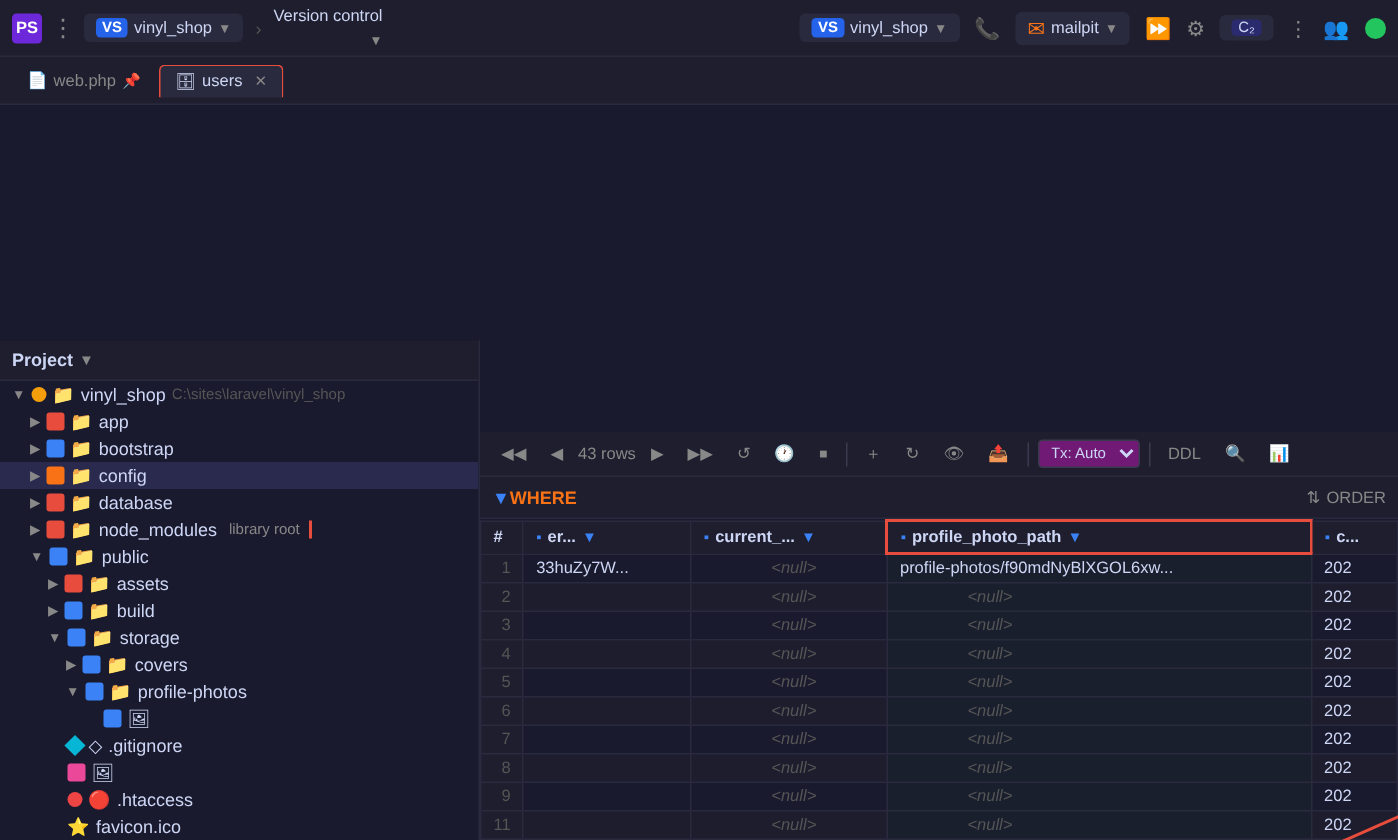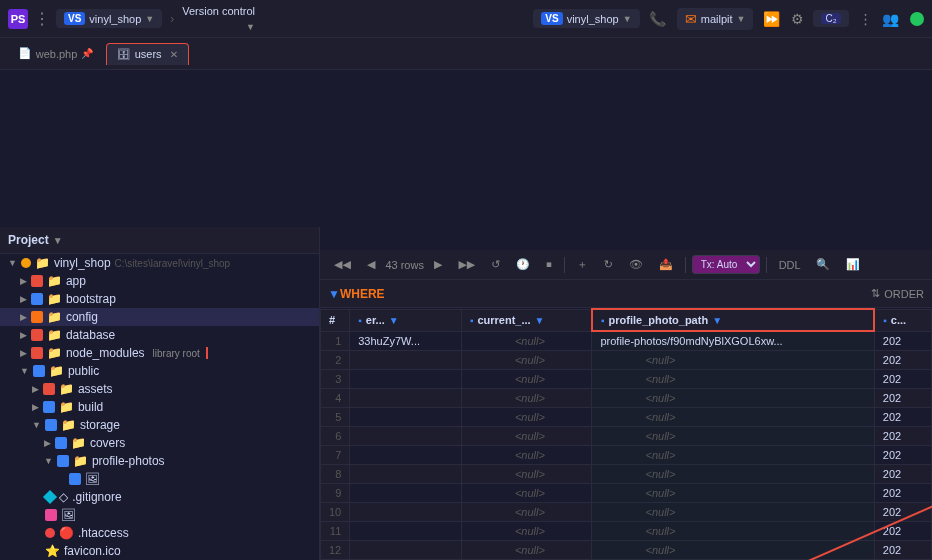--- a/index.html
+++ b/index.html
@@ -411,35 +411,21 @@
               <td><span class="val-text">202</span></td>
             </tr>
             <tr>
               <td class="row-num">9</td>
               <td></td>
               <td><span class="null-val">&lt;null&gt;</span></td>
               <td class="highlighted-cell"><span class="null-val">&lt;null&gt;</span></td>
               <td><span class="val-text">202</span></td>
             </tr>
             <tr>
-              <td class="row-num">10</td>
-              <td></td>
-              <td><span class="null-val">&lt;null&gt;</span></td>
-              <td class="highlighted-cell"><span class="null-val">&lt;null&gt;</span></td>
-              <td><span class="val-text">202</span></td>
-            </tr>
-            <tr>
               <td class="row-num">11</td>
-              <td></td>
-              <td><span class="null-val">&lt;null&gt;</span></td>
-              <td class="highlighted-cell"><span class="null-val">&lt;null&gt;</span></td>
-              <td><span class="val-text">202</span></td>
-            </tr>
-            <tr>
-              <td class="row-num">12</td>
               <td></td>
               <td><span class="null-val">&lt;null&gt;</span></td>
               <td class="highlighted-cell"><span class="null-val">&lt;null&gt;</span></td>
               <td><span class="val-text">202</span></td>
             </tr>
           </tbody>
         </table>
       </div>
 
       <svg class="arrow-canvas" width="932" height="560" style="position:absolute;top:0;left:0;pointer-events:none;">

